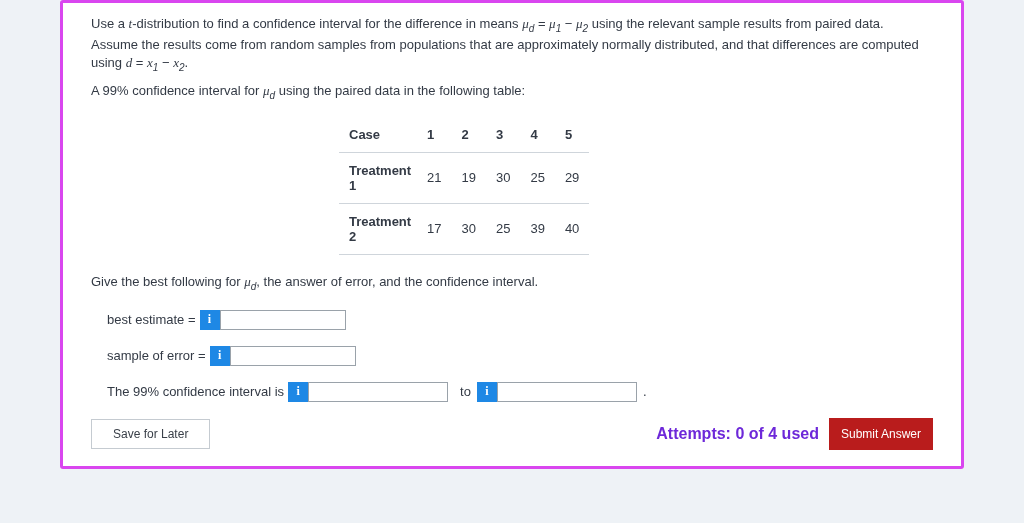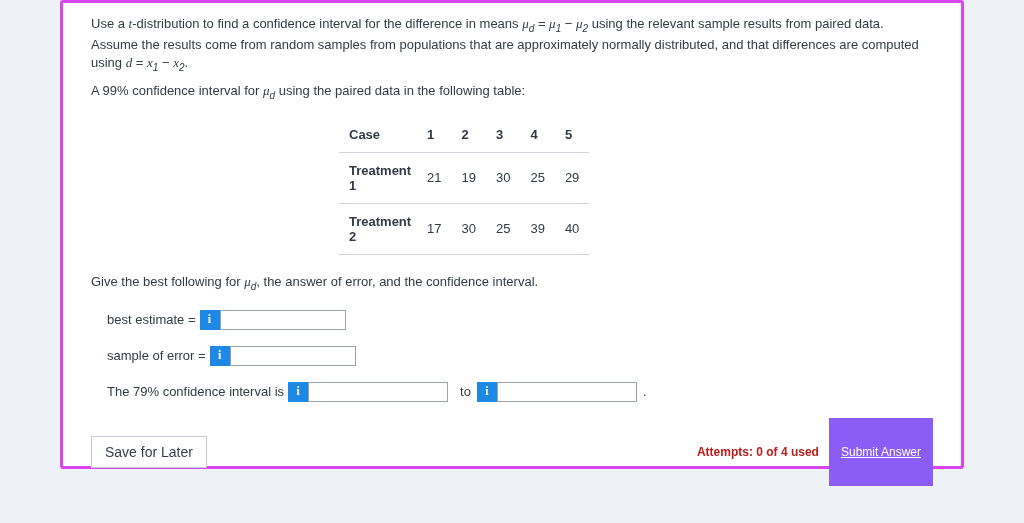--- a/index.html
+++ b/index.html
@@ -61,34 +61,33 @@
     .foot {
       display:flex;
       justify-content:space-between;
       align-items:center;
       margin-top:10px;
     }
     .save-btn {
       border:1px solid #c5cbd1;
       background:#fff;
       color:#3a4049;
-      padding:7px 13px;
-      font-size:14px;
+      padding:7px 21px;
+      font-size:12px;
       cursor:pointer;
     }
     .right-foot { display:flex; align-items:center; gap:10px;}
-    .attempts { font-size:12px; font-weight:700; color:#b91c1c;}
+    .attempts { font-size:16px; font-weight:700; color:#6d28d9;}
     .submit-btn {
-      background:#8b5cf6;
+      background:#b91c1c;
       color:#fff;
       border:none;
-      padding:27px 12px;
+      padding:9px 12px;
       font-size:12px;
       cursor:pointer;
-      text-decoration:underline;
     }
     .to-text { margin: 0 6px;}
   </style>
 </head>
 <body>
 
 <div class="panel">
 
   <div class="intro-text">
     <p>
@@ -142,21 +141,21 @@
     <input type="text" class="text-input" value="" style="">
   </div>
 
   <div class="field-row">
     <span class="label">sample of error = </span>
     <span class="info-icon">i</span>
     <input type="text" class="text-input" value="" style="">
   </div>
 
   <div class="field-row">
-    <span class="label">The 79% confidence interval is </span>
+    <span class="label">The 99% confidence interval is </span>
     <span class="info-icon">i</span>
     <input type="text" class="text-input" style="width: 140px;" value="">
     <span class="to-text"> to </span>
     <span class="info-icon">i</span>
     <input type="text" class="text-input" style="width: 140px;" value="">
     <span>.</span>
   </div>
 
   <div class="foot">
     <button class="save-btn">Save for Later</button>

